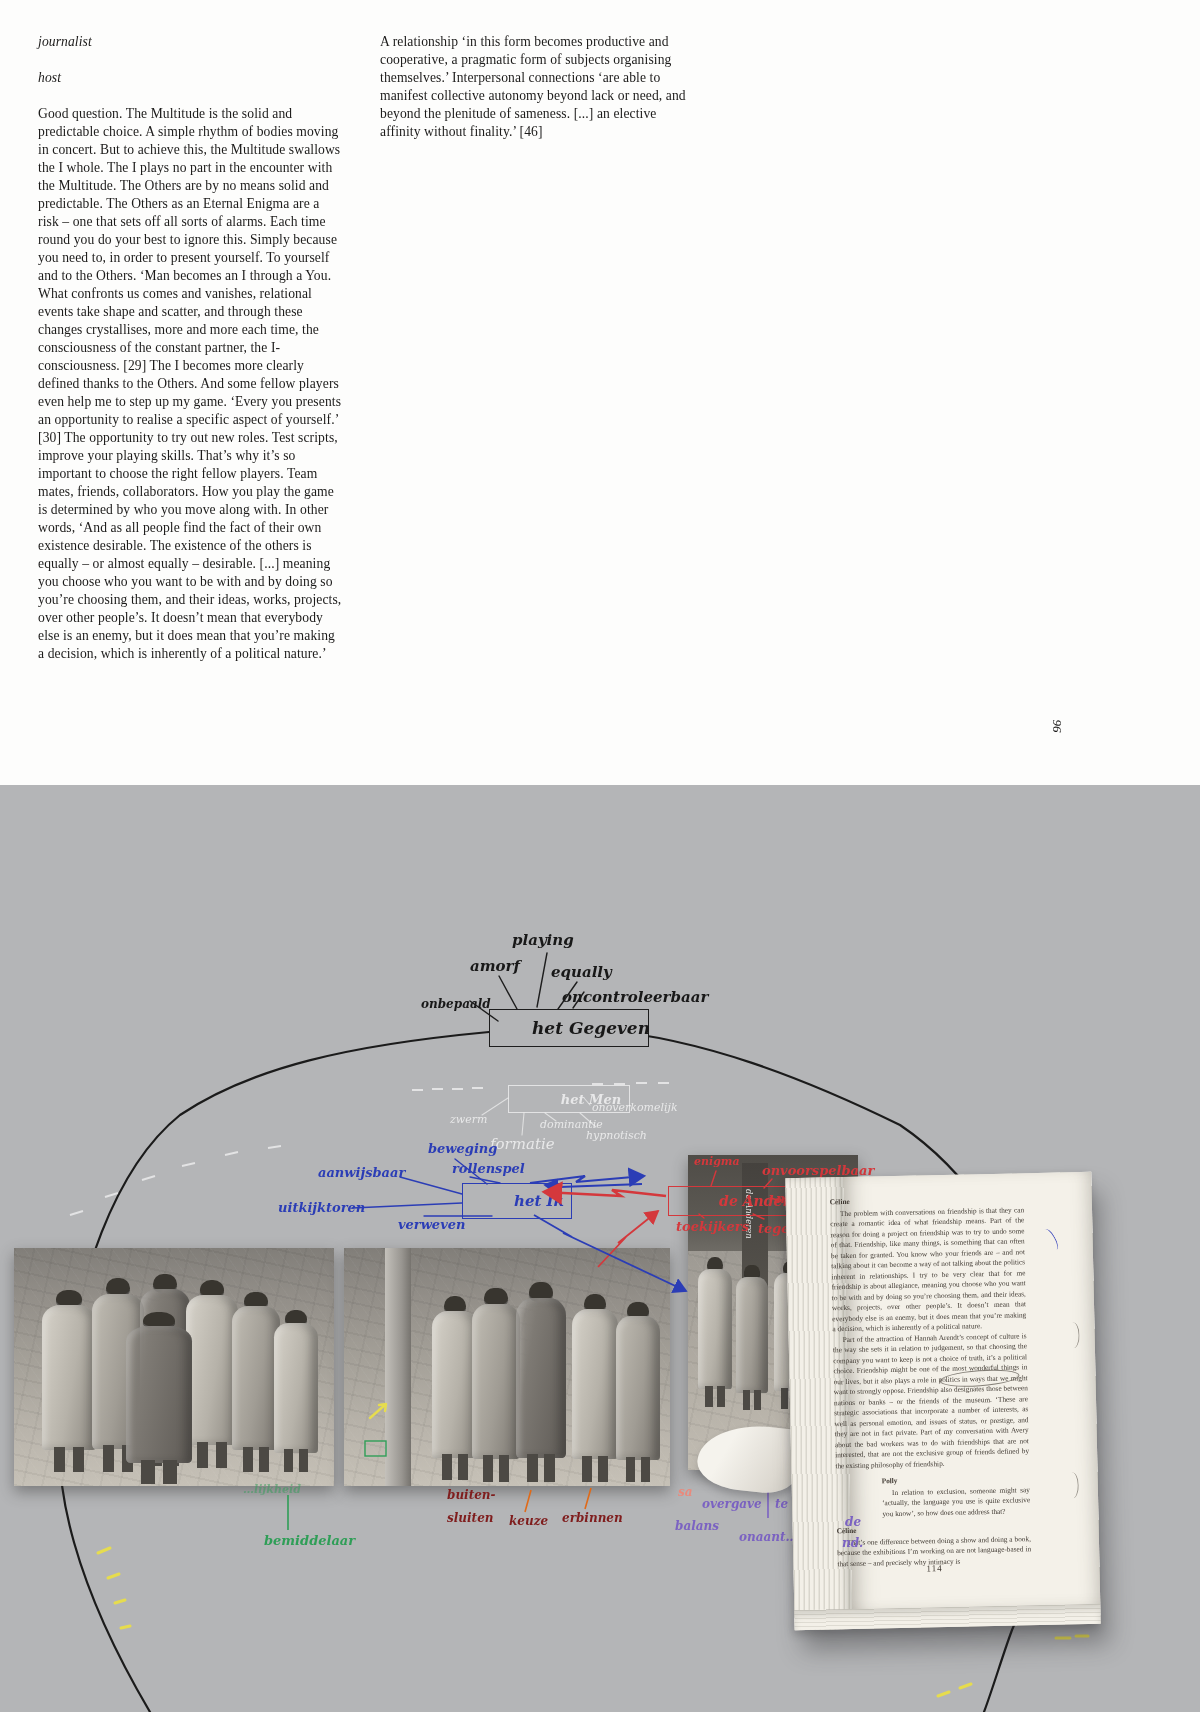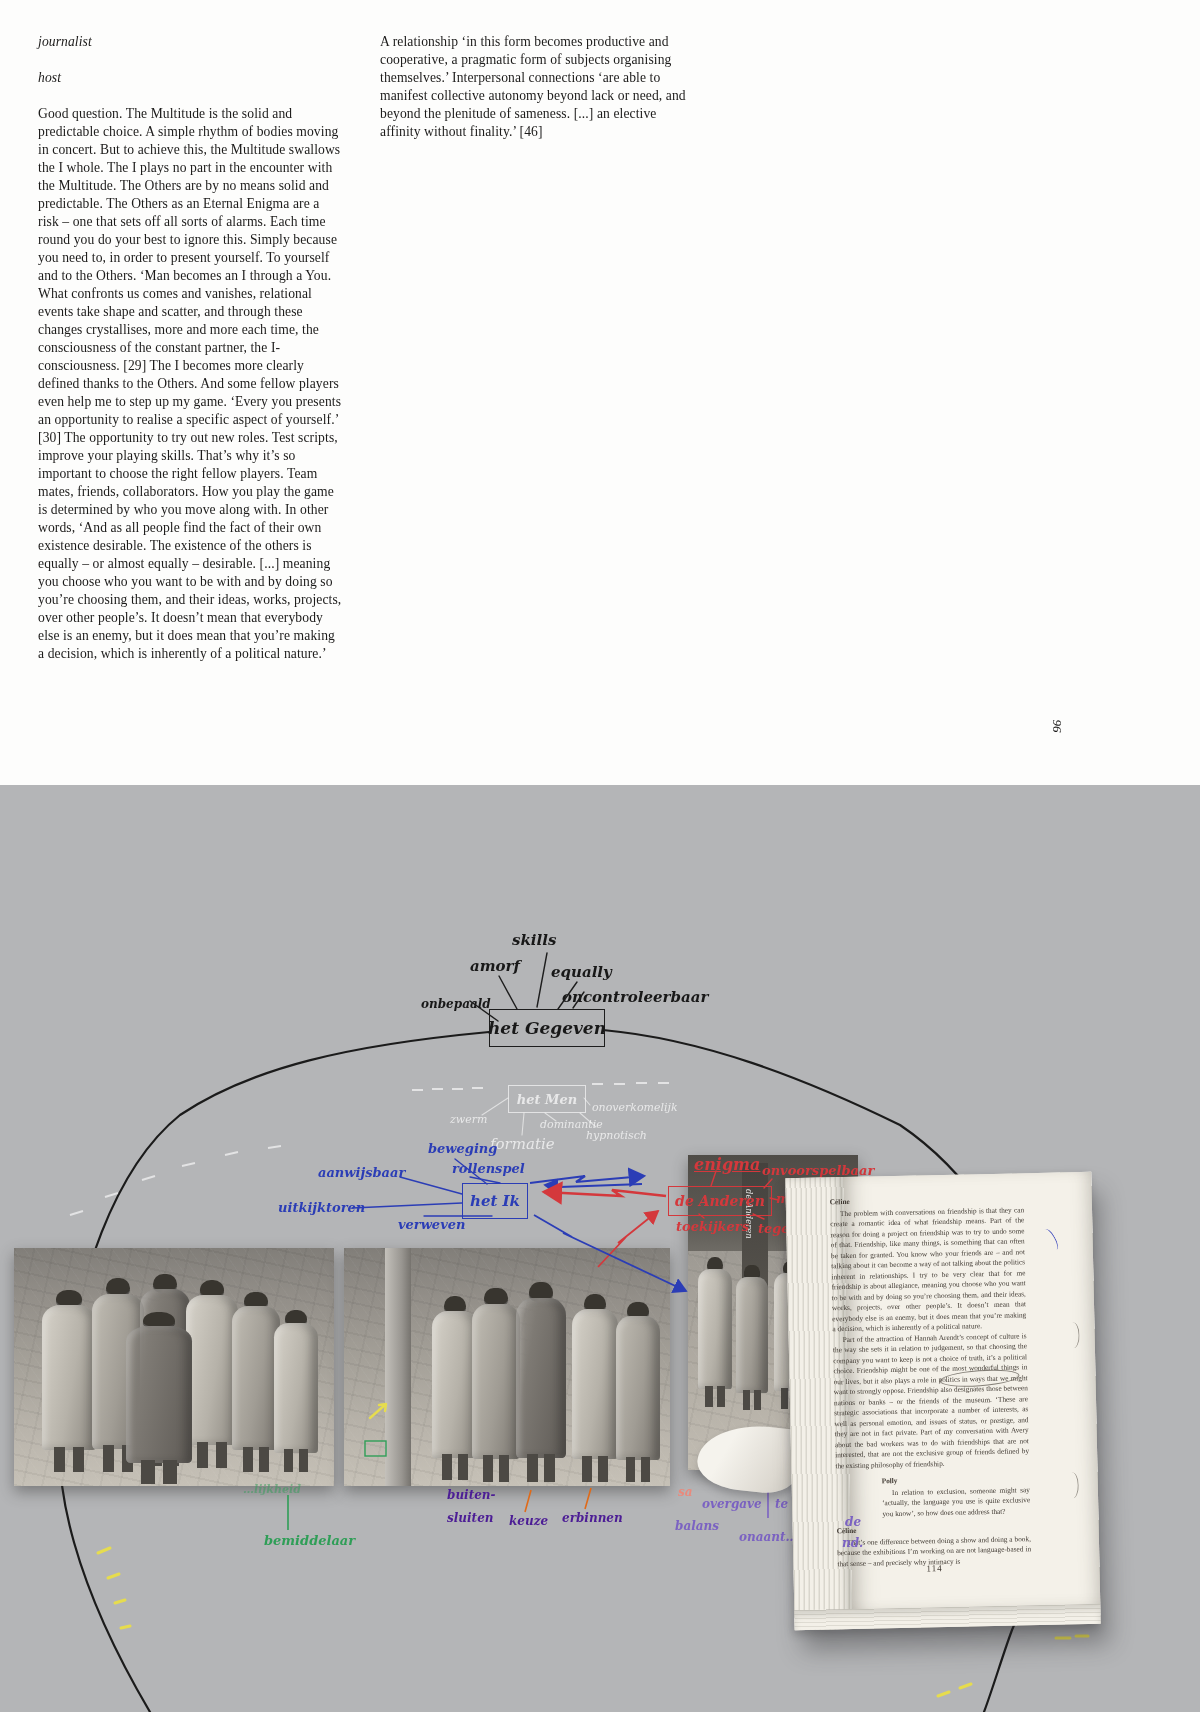--- a/index.html
+++ b/index.html
@@ -18,25 +18,25 @@
   .overlay-svg { position:absolute; left:0; top:0; }
   .z1{z-index:1}.z3{z-index:3}
 
   
   .hw { position:absolute; font-family:"DejaVu Serif", serif; font-style:italic; font-weight:600; white-space:nowrap; z-index:3; }
   .hw-black { color:#181818; }
   .hw-white { color:rgba(252,252,252,.72); font-weight:500; }
   .hw-blue  { color:#2b3db6; }
   .hw-red   { color:#d4383c; }
   .hw-green { color:#2f9e57; }
-  .hw-orange{ color:#4c1d95; }
+  .hw-orange{ color:#7f1d1d; }
   .hw-purple{ color:#7b62c2; }
   .hw-salmon{ color:#e98a7d; }
   .hbox { position:absolute; z-index:3; display:flex; align-items:center; justify-content:center;
-          font-family:"DejaVu Serif", serif; font-style:italic; font-weight:600; white-space:nowrap; }
+          font-family:"DejaVu Serif", serif; font-style:italic; font-weight:600; white-space:nowrap;padding-left:44px; }
 
   
   .photo { position:absolute; z-index:2; overflow:hidden;
     background:linear-gradient(180deg,#817e79 0%,#928e88 20%,#a5a199 48%,#bab5ac 78%,#c6c1b7 100%);
     box-shadow:0 6px 14px rgba(50,50,52,.45); }
   .photo::after { content:""; position:absolute; inset:0; opacity:.5;
     background:
       repeating-linear-gradient(12deg, rgba(20,20,20,.10) 0 2px, transparent 2px 15px),
       repeating-linear-gradient(102deg, rgba(20,20,20,.08) 0 2px, transparent 2px 19px),
       repeating-linear-gradient(55deg, rgba(255,255,255,.06) 0 1px, transparent 1px 9px); }
@@ -208,42 +208,42 @@
         <div class="body"></div>
         <div class="legs"></div>
       </div>
     <div class="fig f-mid" style="left:122px;top:112px;width:30px;height:142px;">
         <div class="hat"></div>
         <div class="body"></div>
         <div class="legs"></div>
       </div>
   </div>
 
-  <div class="hw hw-black" style="left:512px; top:146px; font-size:15px;">skills</div>
+  <div class="hw hw-black" style="left:512px; top:146px; font-size:15px;">playing</div>
   <div class="hw hw-black" style="left:470px; top:172px; font-size:15px;">amorf</div>
   <div class="hw hw-black" style="left:551px; top:178px; font-size:15px;">equally</div>
   <div class="hw hw-black" style="left:421px; top:212px; font-size:12px;">onbepaald</div>
   <div class="hw hw-black" style="left:562px; top:203px; font-size:15px;">oncontroleerbaar</div>
   <div class="hbox hw-black" style="left:489px; top:224px; width:114px; height:36px; border:1.6px solid #1d1d1d; background:#b4b5b7; font-size:17px;">het Gegeven</div>
 
   <div class="hbox hw-white" style="left:508px; top:300px; width:76px; height:26px; border:1.3px solid rgba(252,252,252,.65); font-size:13px;">het Men</div>
   <div class="hw hw-white" style="left:450px; top:328px; font-size:11px;">zwerm</div>
   <div class="hw hw-white" style="left:540px; top:333px; font-size:11px;">dominantie</div>
   <div class="hw hw-white" style="left:490px; top:350px; font-size:15px;">formatie</div>
   <div class="hw hw-white" style="left:586px; top:344px; font-size:11px;">hypnotisch</div>
   <div class="hw hw-white" style="left:592px; top:316px; font-size:11px;">onoverkomelijk</div>
 
   <div class="hw hw-blue" style="left:428px; top:356px; font-size:13px;">beweging</div>
   <div class="hw hw-blue" style="left:318px; top:380px; font-size:13px;">aanwijsbaar</div>
   <div class="hw hw-blue" style="left:452px; top:376px; font-size:13px;">rollenspel</div>
   <div class="hbox hw-blue" style="left:462px; top:398px; width:64px; height:34px; border:1.6px solid #2b3db6; font-size:15px;">het Ik</div>
   <div class="hw hw-blue" style="left:278px; top:415px; font-size:13px;">uitkijktoren</div>
   <div class="hw hw-blue" style="left:398px; top:432px; font-size:13px;">verweven</div>
 
-  <div class="hw hw-red" style="left:694px; top:370px; font-size:16px;text-decoration:underline;">enigma</div>
+  <div class="hw hw-red" style="left:694px; top:370px; font-size:11px;">enigma</div>
   <div class="hw hw-red" style="left:762px; top:378px; font-size:13px;">onvoorspelbaar</div>
   <div class="hbox hw-red" style="left:668px; top:401px; width:102px; height:28px; border:1.6px solid #d4383c; font-size:14px;">de Anderen</div>
   <div class="hw hw-red" style="left:776px; top:406px; font-size:13px;">medespelers</div>
   <div class="hw hw-red" style="left:676px; top:434px; font-size:13px;">toekijkers</div>
   <div class="hw hw-red" style="left:758px; top:436px; font-size:13px;">tegenover</div>
 
   <svg class="overlay-svg z3" width="1200" height="927">
     <defs>
       <marker id="ab" markerWidth="9" markerHeight="9" refX="7" refY="4.5" orient="auto">
         <path d="M0,0 L8,4.5 L0,9 z" fill="#2b3db6"></path>

